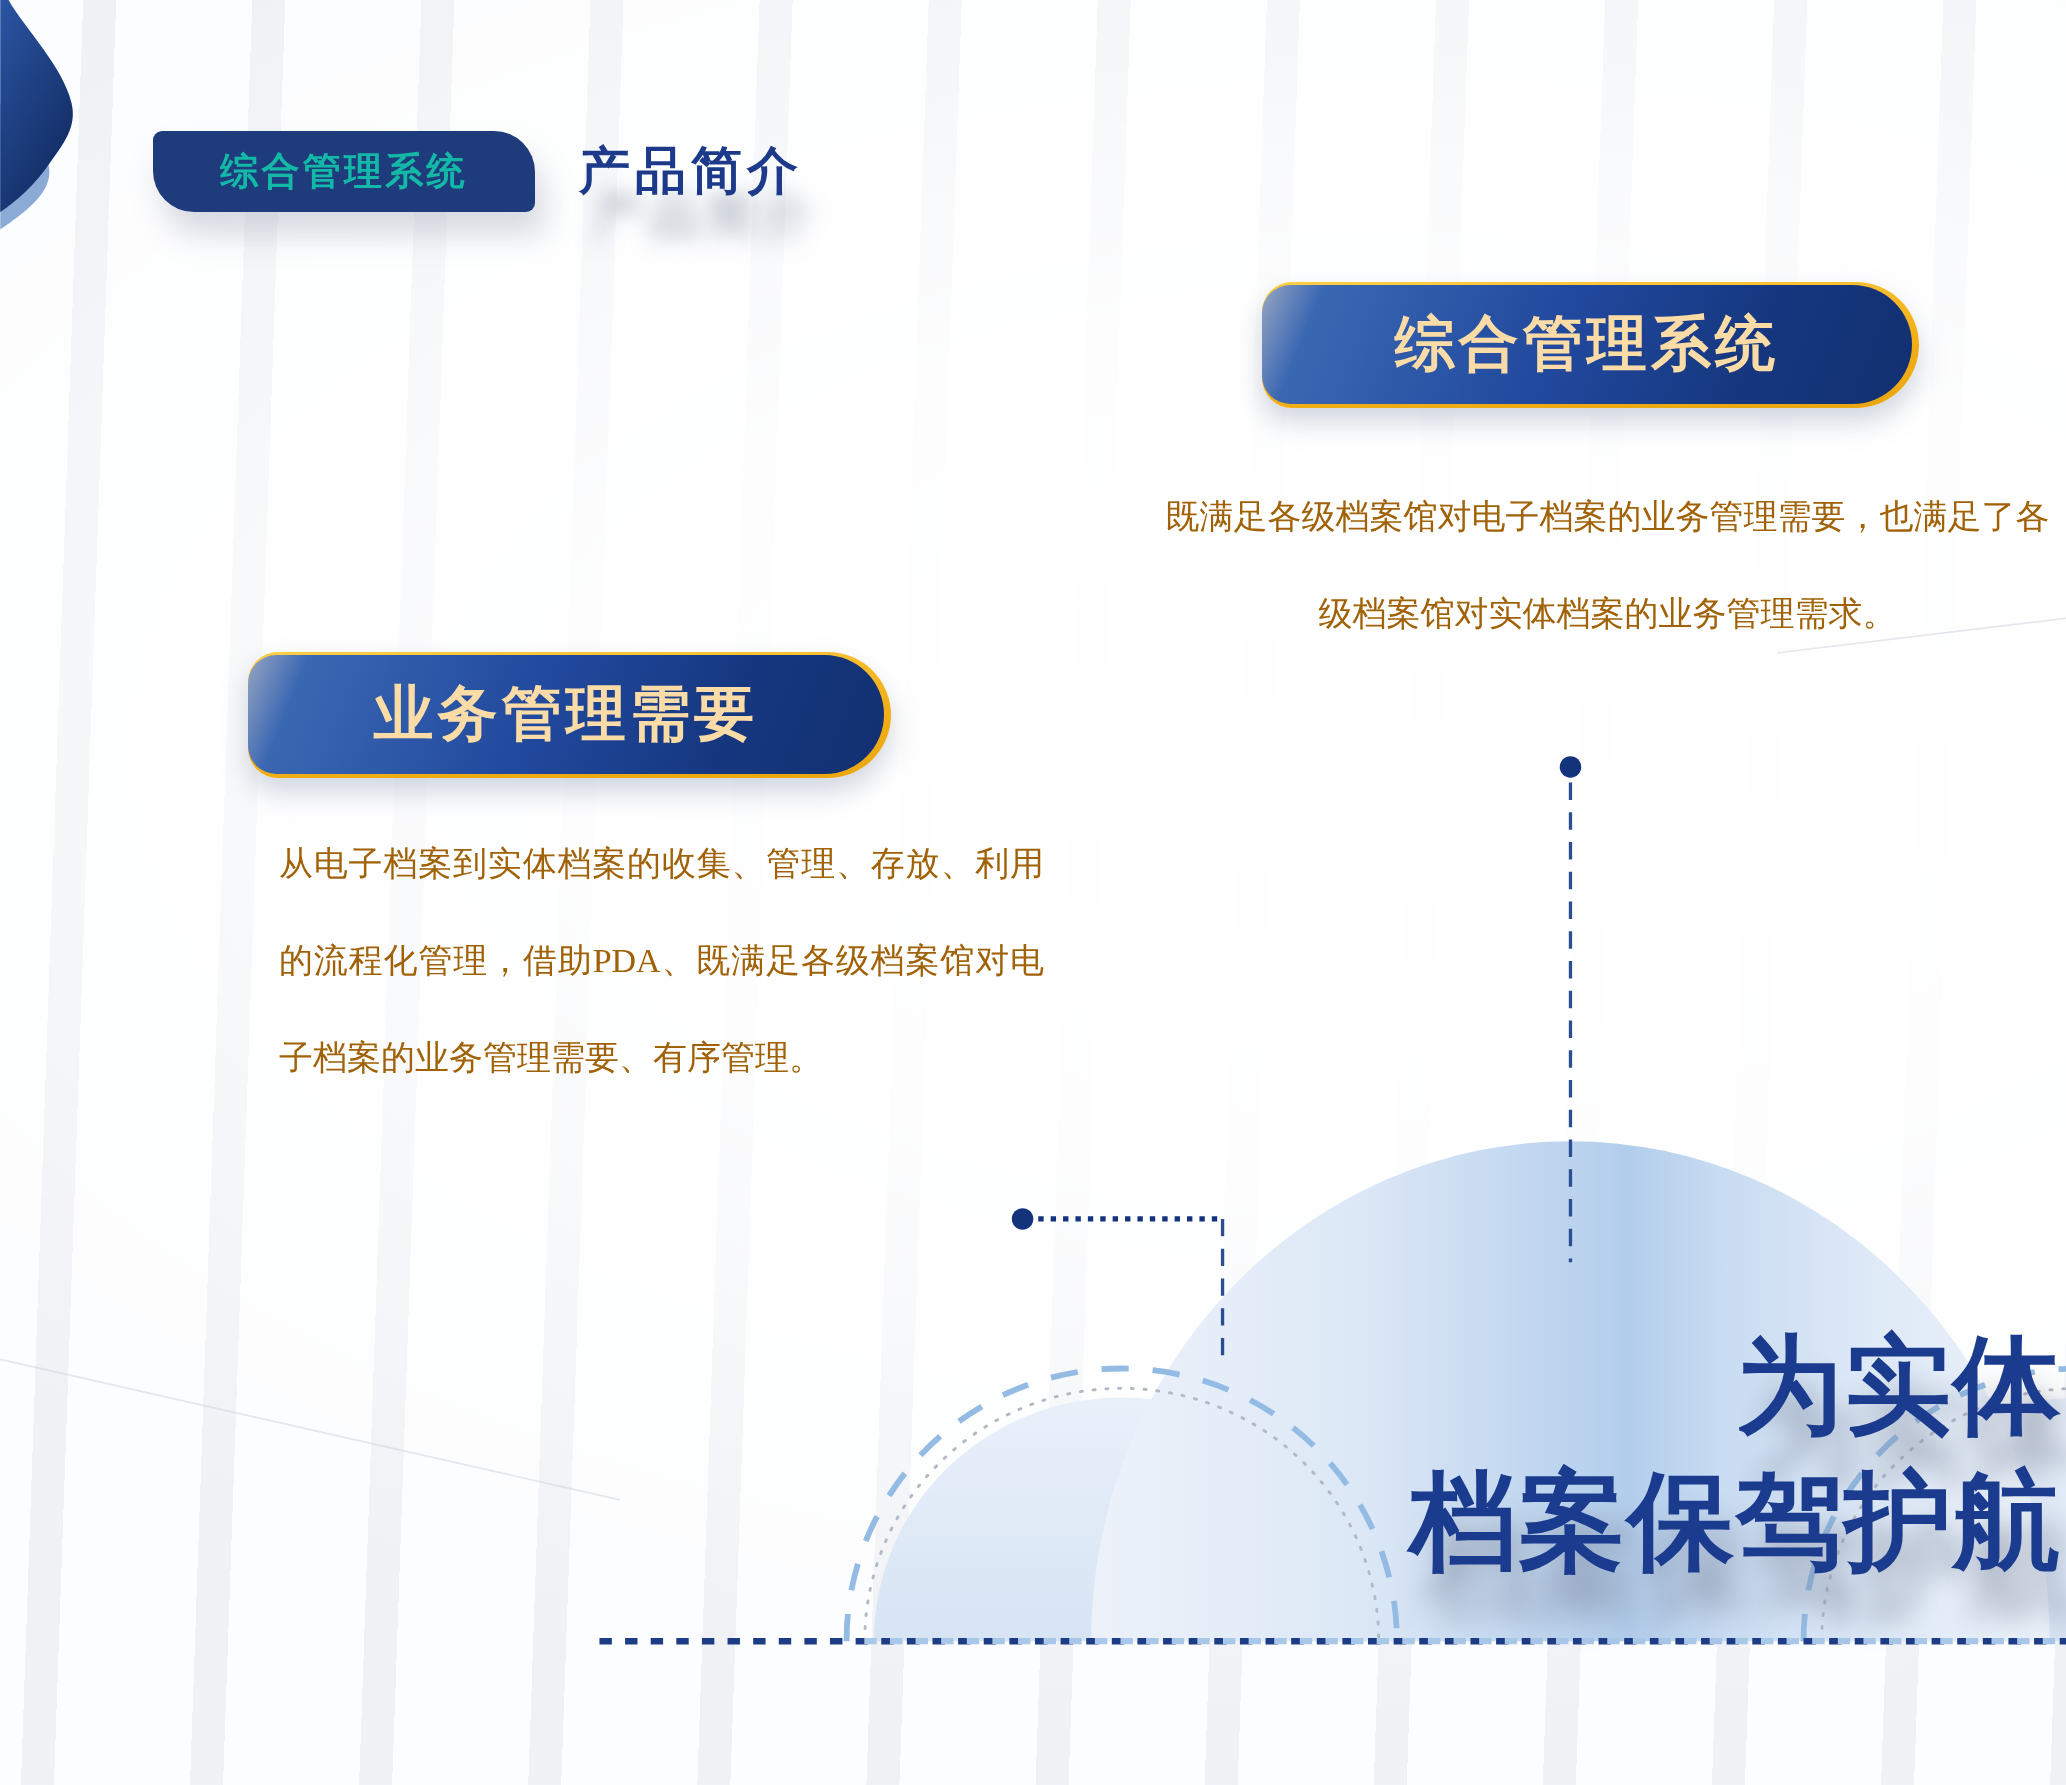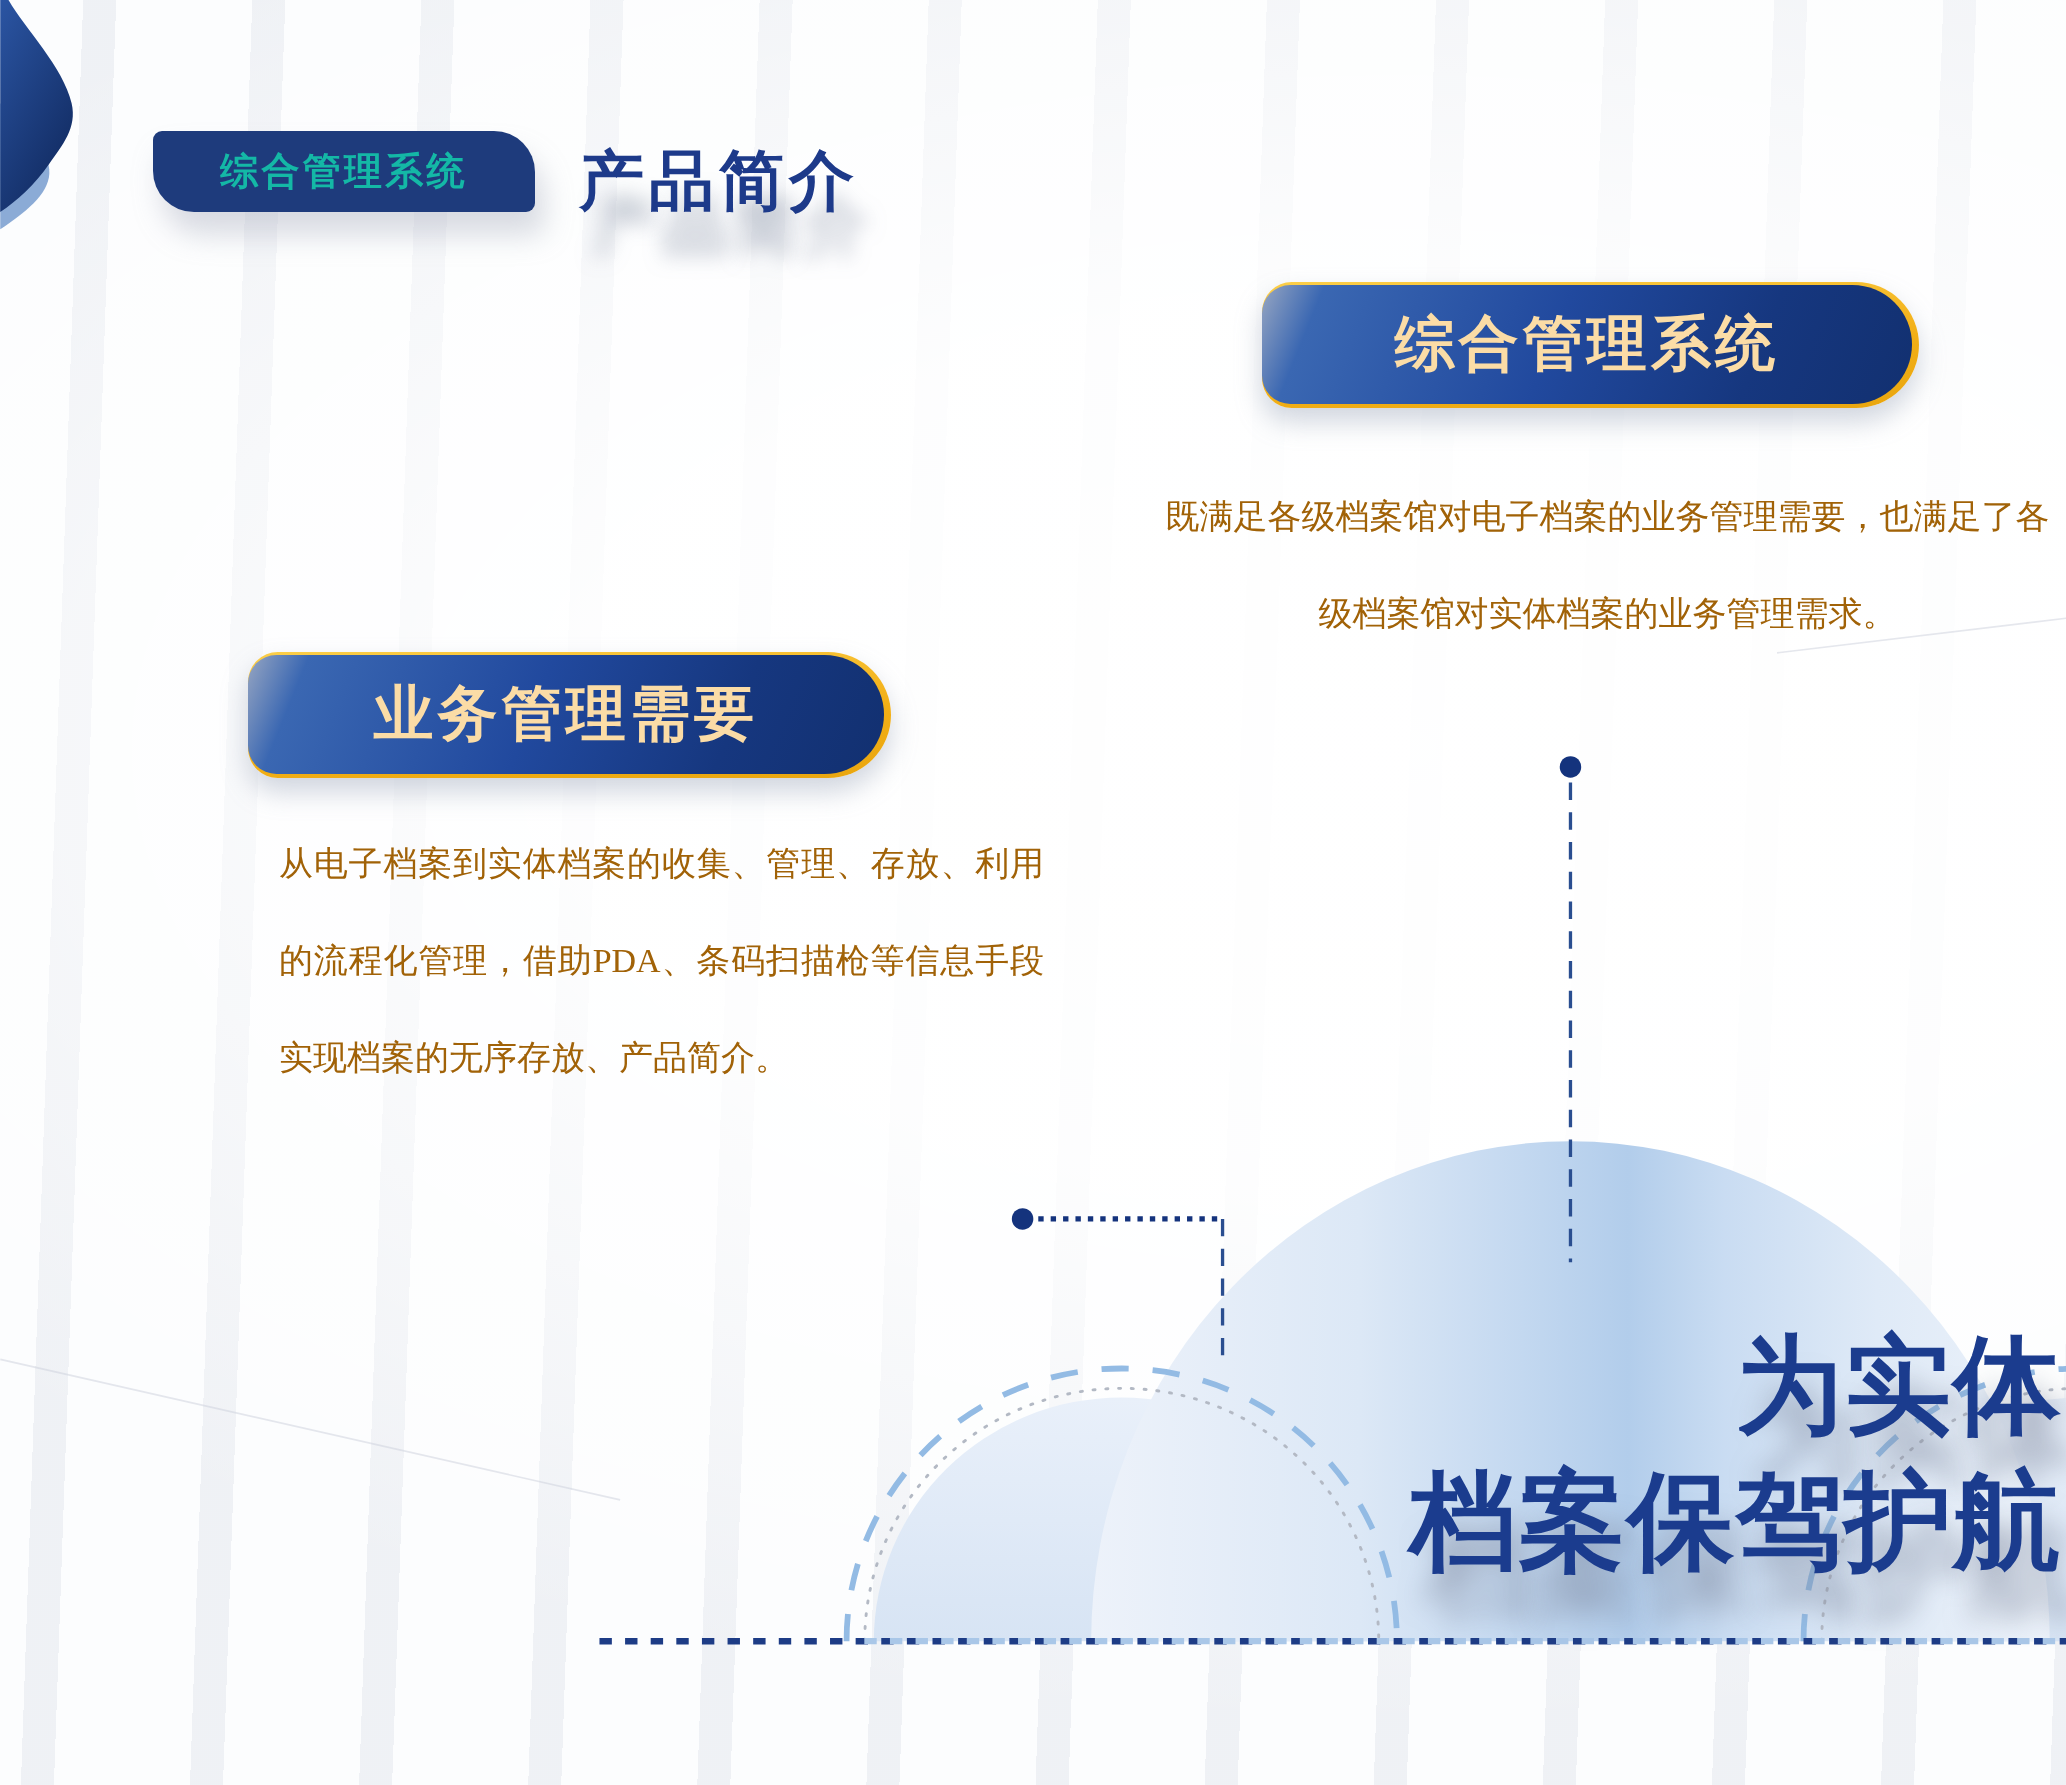--- a/index.html
+++ b/index.html
@@ -31,21 +31,21 @@
     display:flex;align-items:center;justify-content:center;
     box-shadow:9px 23px 29px rgba(148,156,175,0.35);
   }
   .badge span{
     color:#14b8a6;font-size:38px;font-weight:700;letter-spacing:3.3px;
     font-family:"Liberation Sans","DejaVu Sans",sans-serif;
   }
   .page-title{
     position:absolute;left:579px;top:137px;
     font-family:"Liberation Serif","DejaVu Serif",serif;
-    font-size:65px;font-weight:700;color:#1D3A8A;letter-spacing:5px;
+    font-size:51px;font-weight:700;color:#1D3A8A;letter-spacing:5px;
     text-shadow:14.5px 45px 20px rgba(124,134,156,0.55);
     white-space:nowrap;
   }
   
   .pill{
     position:absolute;box-sizing:border-box;
     background:linear-gradient(175deg,#FBCE49 0%,#F2AF16 60%,#E9A60F 100%);
     border-radius:35px 74px 74px 35px;
     padding:2.9px 7.4px 3.7px 0;
     box-shadow:0 14px 27px rgba(141,152,176,0.40);
@@ -165,21 +165,21 @@
       <span>综合管理系统</span>
     </div>
   </div>
   <div class="pill pill-left">
     <div class="pill-inner">
       <span>业务管理需要</span>
     </div>
   </div>
 
   <div class="para para-top">既满足各级档案馆对电子档案的业务管理需要，也满足了各级档案馆对实体档案的业务管理需求。</div>
-  <div class="para para-left">从电子档案到实体档案的收集、管理、存放、利用的流程化管理，借助PDA、条码扫描枪等信息手段实现档案的无序存放、产品简介。</div>
+  <div class="para para-left">从电子档案到实体档案的收集、管理、存放、利用的流程化管理，借助PDA、既满足各级档案馆对电子档案的业务管理需要、有序管理。</div>
 
   <div class="hero">
     <div>为实体</div>
     <div>档案保驾护航</div>
   </div>
 
 </div>
 
 
 </body></html>

